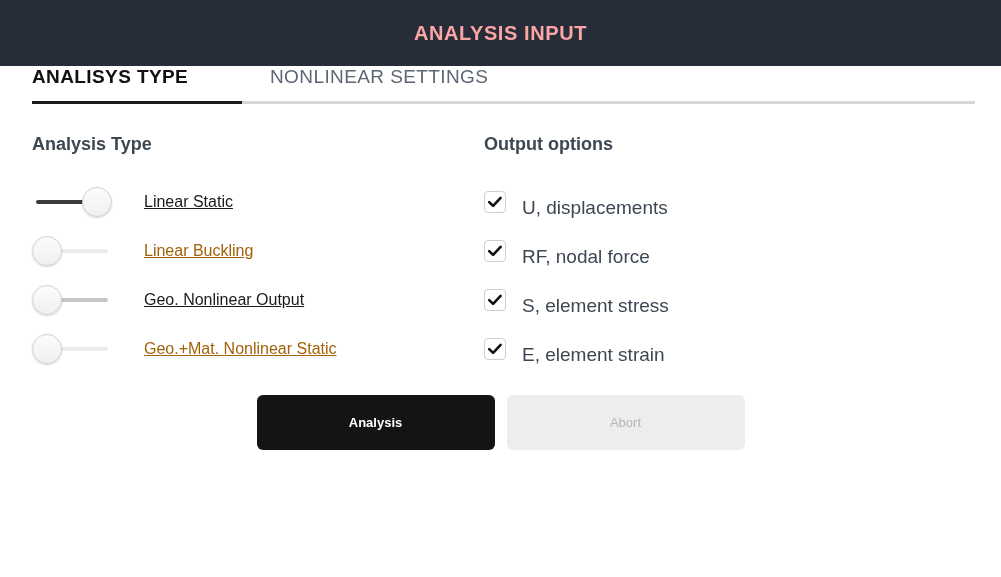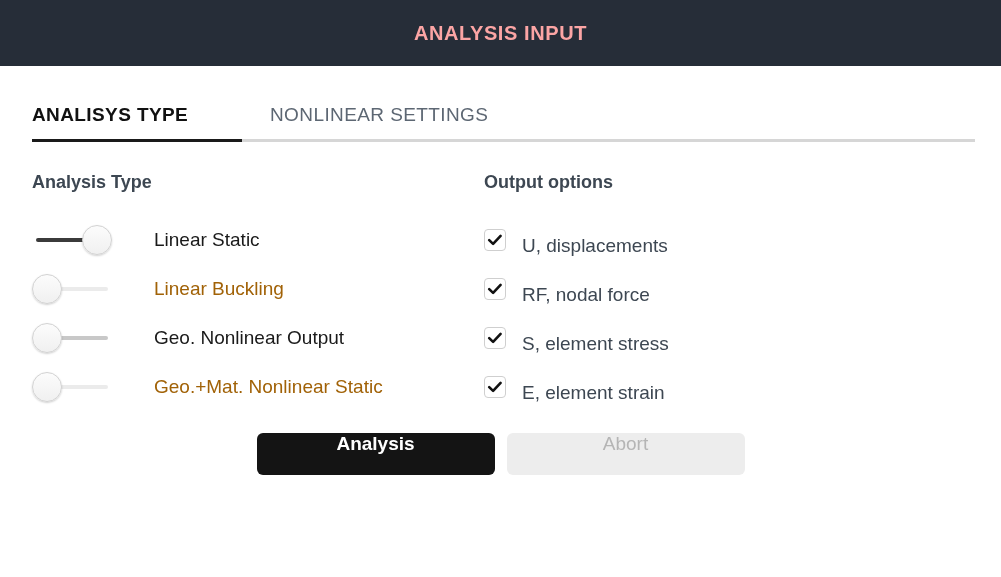--- a/index.html
+++ b/index.html
@@ -25,21 +25,20 @@
   }
   .titlebar-text {
     color: #fca5a5;
     font-size: 20px;
     font-weight: bold;
     letter-spacing: 0.6px;
   }
 
   
   .tabs-wrap {
-    padding-top: 38px;
   }
   .tabs {
     display: flex;
     align-items: flex-end;
     padding-left: 32px;
   }
   .tab {
     font-size: 19px;
     letter-spacing: 0.4px;
     padding-bottom: 13px;
@@ -121,23 +120,24 @@
     height: 30px;
     border-radius: 50%;
     background: linear-gradient(180deg, #fcfcfc 0%, #f0f0f0 100%);
     border: 1px solid #d2d2d2;
     box-sizing: border-box;
     box-shadow: 0 1px 2px rgba(0,0,0,0.18);
   }
   .toggle.on .knob { left: 50px; }
 
   .toggle-label {
-    margin-left: 42px;
-    font-size: 19px;
+    margin-left: 32px;
+    font-size: 16px;
     color: #1a1a1a;
+    text-decoration: underline;
   }
   .toggle-label.disabled { color: #a16207; }
 
   
   .check-row {
     display: flex;
     align-items: center;
     height: 49px;
     cursor: pointer;
   }
@@ -164,27 +164,27 @@
   
   .buttons {
     display: flex;
     justify-content: center;
     align-items: center;
     padding-top: 22px;
     gap: 12px;
   }
   .btn {
     width: 238px;
-    height: 42px;
+    height: 55px;
     border-radius: 6px;
     border: none;
-    font-size: 19px;
+    font-size: 13px;
     font-family: "Liberation Sans", sans-serif;
     display: flex;
-    align-items: flex-start;
+    align-items: center;
     justify-content: center;
   }
   .btn-primary {
     background: #141414;
     color: #ffffff;
     font-weight: bold;
     cursor: pointer;
   }
   .btn-disabled {
     background: #ededed;

